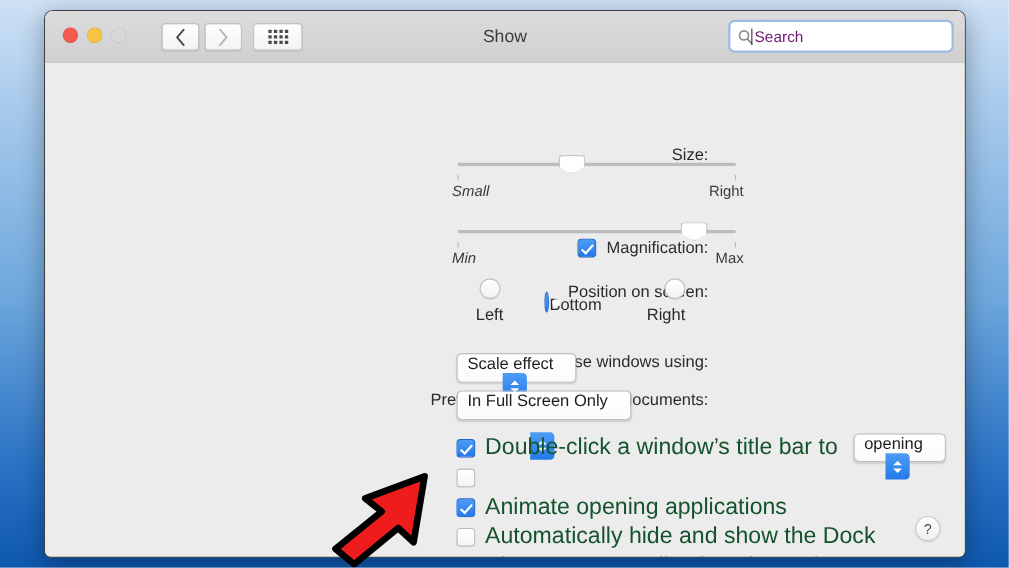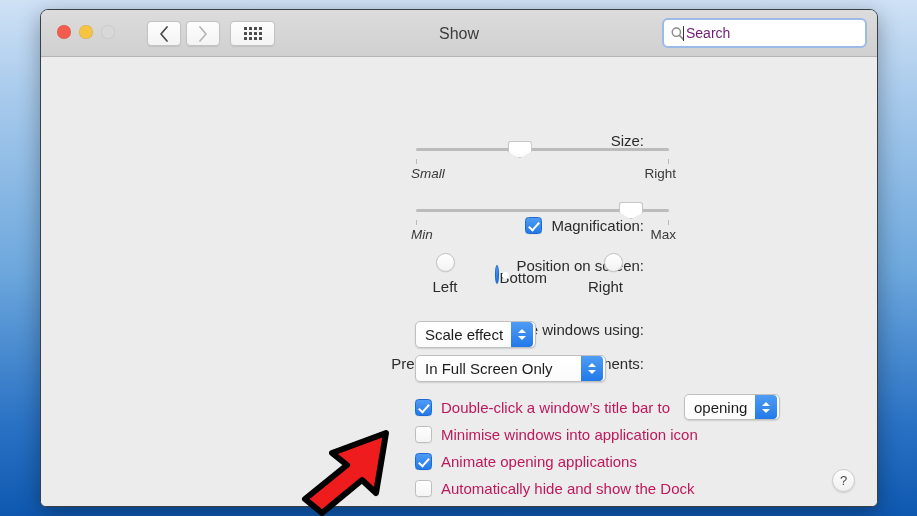--- a/index.html
+++ b/index.html
@@ -137,37 +137,37 @@
     width:7px; height:7px; border-radius:50%; background:#fff;
   }
 
   
   .popup{
     height:27px; border-radius:5px;
     background:linear-gradient(180deg,#fff,#fbfbfb);
     border:1px solid #bfbfbf;
     box-shadow:0 1px 1.5px rgba(0,0,0,.13);
     display:inline-flex; align-items:center;
-    padding-left:9px; padding-right:2px;
+    padding-left:9px; padding-right:12px;flex-direction:column;
   }
   .popup .ptext{ font-size:15px; color:#1d1d1d; white-space:nowrap; padding-right:8px; }
   .steppers{
     width:22px; height:100%; border-radius:0 4px 4px 0;
     background:linear-gradient(180deg,#4e9cf5,#2279e8);
     display:flex; flex-direction:column; align-items:center; justify-content:center; gap:3px;
     flex:0 0 auto;
   }
   .steppers .ar{ width:0; height:0; border-left:4px solid transparent; border-right:4px solid transparent; }
   .steppers .up{ border-bottom:4.5px solid #fff; }
   .steppers .dn{ border-top:4.5px solid #fff; }
 
   
   .cklist{ position:absolute; left:374px; top:337px; }
   .ckrow{ display:flex; align-items:center; height:26px; margin-bottom:1px; }
-  .ckrow .txt{ font-size:15px; color:#be185d; margin-left:9px; white-space:nowrap; }
+  .ckrow .txt{ font-size:21px; color:#14532d; margin-left:9px; white-space:nowrap; }
 
   .helpbtn{
     position:absolute; right:22px; bottom:16px;
     width:23px; height:23px; border-radius:50%;
     background:linear-gradient(180deg,#fdfdfd,#f1f1f1);
     border:1px solid #c9c9c9;
     box-shadow:0 1px 1.5px rgba(0,0,0,.12);
     display:flex; align-items:center; justify-content:center;
     font-size:13px; color:#4a4a4a;
   }
@@ -311,21 +311,20 @@
           <span class="ptext">opening</span>
           <span class="steppers">
             <i class="ar up"></i>
               <i class="ar dn"></i>
           </span>
         </span>
       </div>
 
       <div class="ckrow">
         <span class="cbx"></span>
-        <span class="txt">Minimise windows into application icon</span>
       </div>
 
       <div class="ckrow">
         <span class="cbx on"></span>
         <span class="txt">Animate opening applications</span>
       </div>
 
       <div class="ckrow">
         <span class="cbx"></span>
         <span class="txt">Automatically hide and show the Dock</span>

